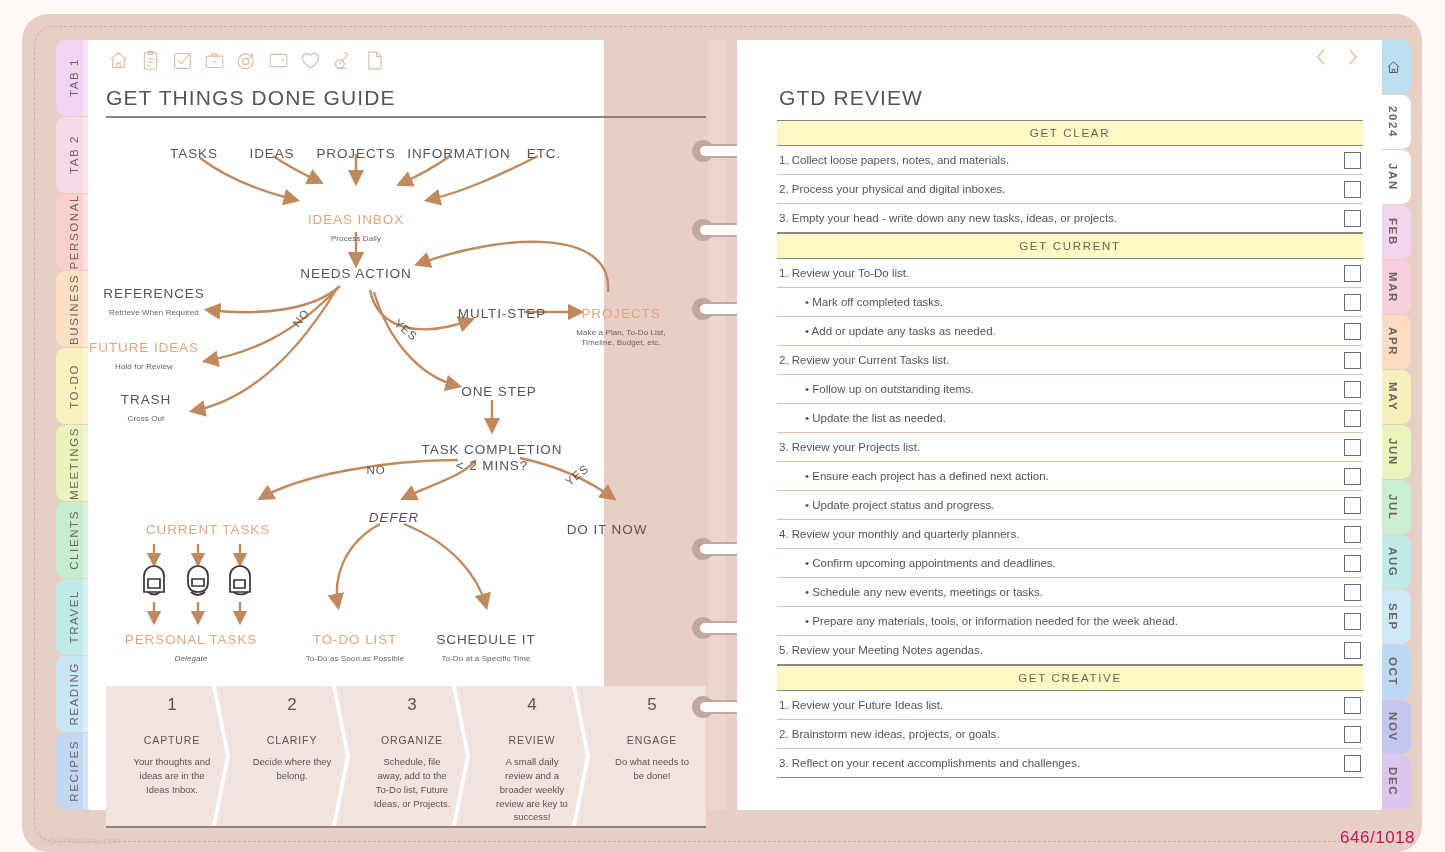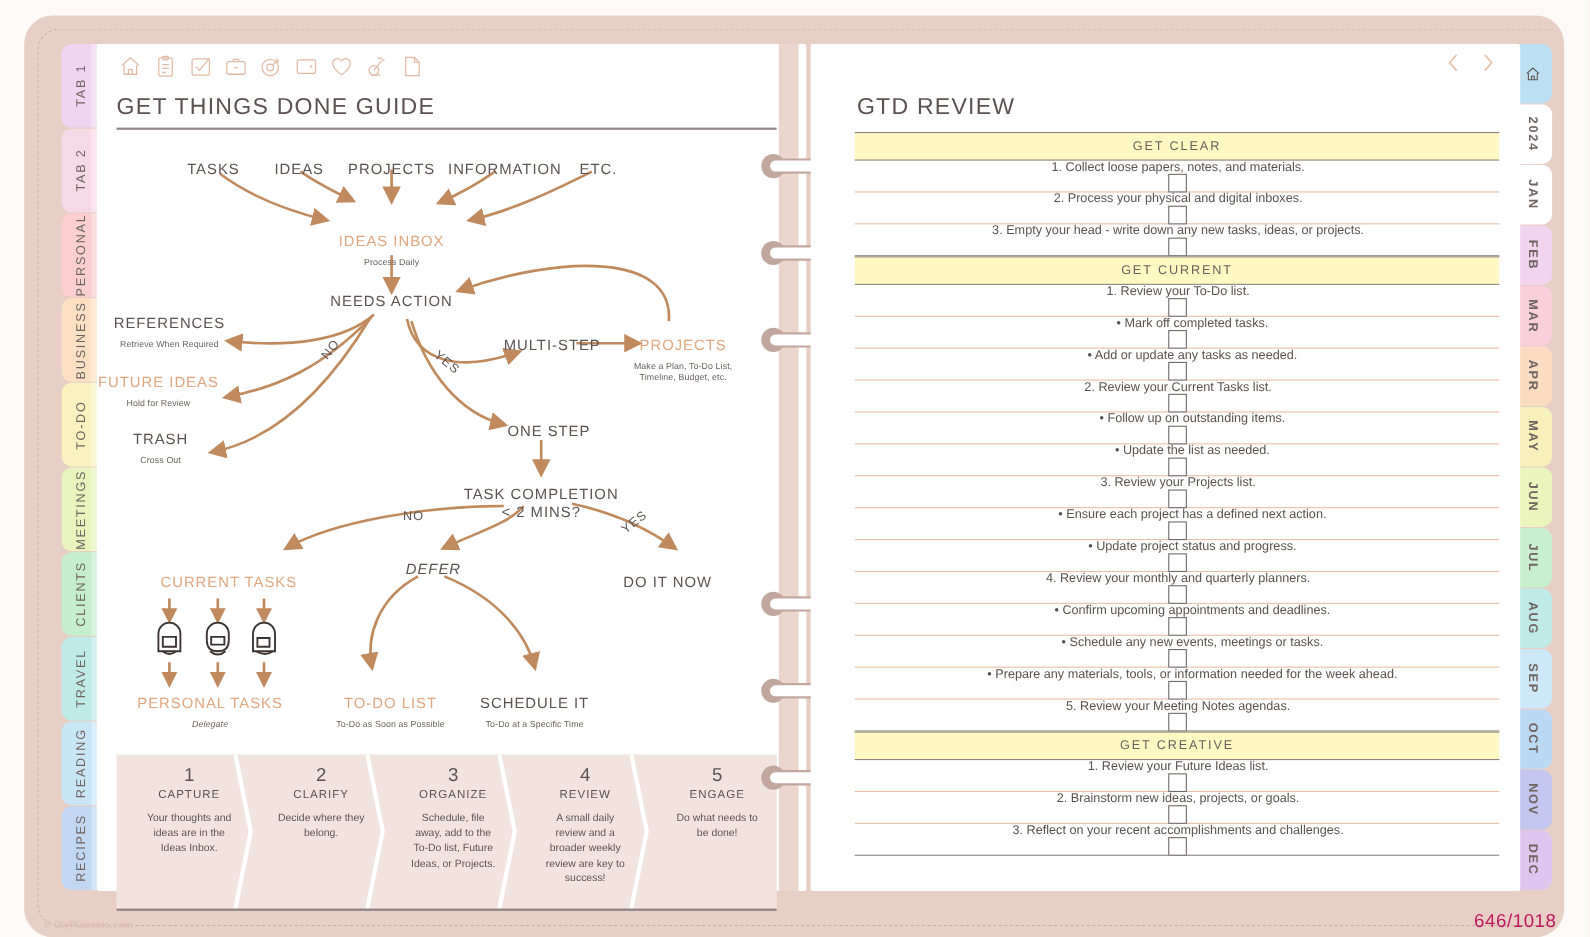--- a/index.html
+++ b/index.html
@@ -67,21 +67,21 @@
     writing-mode: vertical-rl;
     font-size: 11.5px; letter-spacing: 1.6px;
     color: #6f6461; white-space: nowrap; font-weight: 600;
   }
 
   
   .page {
     position: absolute; top: 40px; height: 770px;
     background: #fff;
   }
-  .page-left  { left: 88px;  width: 645px; border-radius: 2px; }
+  .page-left  { left: 88px;  width: 516px; border-radius: 2px; }
   .page-right { left: 737px; width: 645px; border-radius: 2px; }
 
   
   .spine {
     position:absolute; left:708px; top:40px; width:18px; height:770px;
     background:#ebd5cd;
   }
 
   
   .ring { position:absolute; left:692px; width:78px; height:22px; }
@@ -131,21 +131,21 @@
     text-align:center; background:#f1e4de;
   }
   .step::after{
     content:""; position:absolute; right:-14px; top:0; width:28px; height:100%;
     background:#fff;
     clip-path: polygon(0 0, 50% 50%, 0 100%, 14% 100%, 64% 50%, 14% 0);
     z-index:3;
   }
   .step:last-child::after{ display:none; }
   .step .num { font-size:17px; color:#5c5350; line-height:1.25; }
-  .step .nm { font-size:10.5px; letter-spacing:.9px; color:#5c5350; margin-top:1px; }
+  .step .nm { font-size:10.5px; letter-spacing:.9px; color:#5c5350; margin-top:19px; }
   .step .ds { font-size:9.5px; color:#5c5350; margin-top:9px; line-height:1.45; }
   .steps-rule {
     position:absolute; left:18px; top:786px; width:600px; height:2px; background:#8d8482;
   }
 
   
   .nav-arrows { position:absolute; right:22px; top:8px; display:flex; gap:16px; }
   .nav-arrows svg { width:15px; height:18px; stroke:#eabfa8; stroke-width:1.7; fill:none; }
 
   .rp-title {
@@ -153,21 +153,21 @@
     font-size:21px; letter-spacing:1.1px; color:#5c5350;
   }
   .checklist { position:absolute; left:40px; top:80px; width:586px; }
   .sec-head {
     background:#fef9c3; text-align:center;
     font-size:11.5px; letter-spacing:1.7px; color:#6a5f5c;
     padding:6px 0 6px; border-top:1.7px solid #8d8482; border-bottom:1.7px solid #8d8482;
   }
   .cl-row {
     display:flex; align-items:center; justify-content:space-between;
-    border-bottom:1px solid #e6bfa5; height:29px; padding-left:2px;flex-direction:column;
+    border-bottom:1px solid #e6bfa5; height:29px; padding-left:2px;
   }
   .cl-row.last { border-bottom:1.7px solid #8d8482; }
   .cl-txt { font-size:11.5px; color:#5a5250; }
   .cl-txt.sub { padding-left:26px; }
   .cl-box {
     width:17px; height:17px; border:1.4px solid #726a67; background:#fff;
     flex:0 0 auto; margin-right:2px;
   }
 
   

